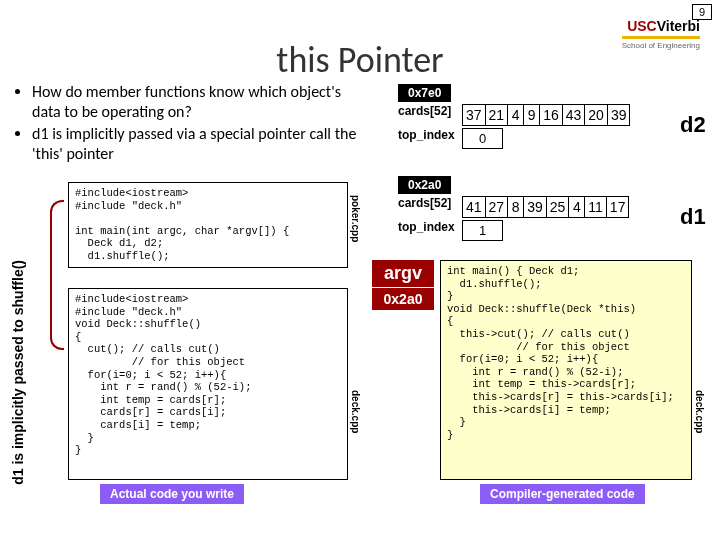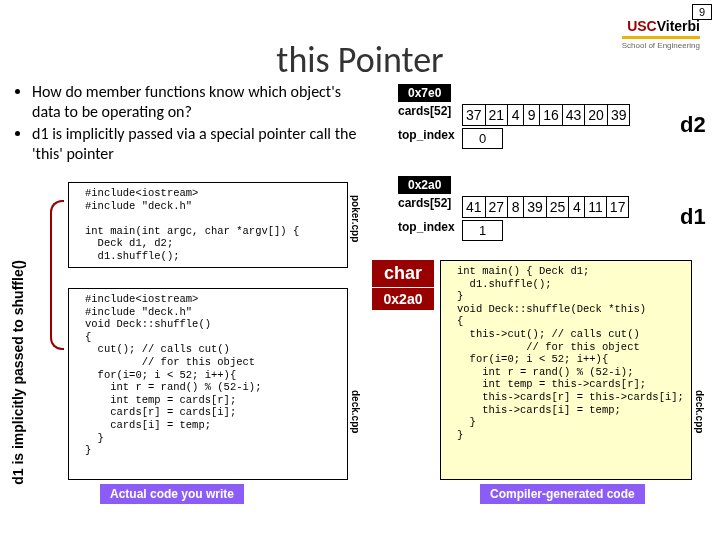--- a/index.html
+++ b/index.html
@@ -65,21 +65,21 @@
   .vside {
     position: absolute;
     writing-mode: vertical-rl;
     text-orientation: mixed;
     font-weight: bold;
     font-size: 14px;
   }
   .codebox {
     position: absolute;
     border: 1px solid #000;
-    padding: 4px 16px;
+    padding: 4px 6px;
     font-family: "Courier New", monospace;
     font-size: 10.5px;
     white-space: pre;
     line-height: 1.2;
     background: #fff;
   }
   .thisbox {
     position: absolute;
     background: #990000;
     color: #fff;
@@ -177,21 +177,21 @@
          // for this object
   for(i=0; i &lt; 52; i++){
     int r = rand() % (52-i);
     int temp = cards[r];
     cards[r] = cards[i];
     cards[i] = temp;
   }
 }</div>
 <div class="vside" style="top:390px; left:350px; font-size:10px; transform:none; writing-mode:vertical-rl;">deck.cpp</div>
 
-<div class="thisbox" style="top:260px; left:372px; width:62px;">char</div>
+<div class="thisbox" style="top:260px; left:372px; width:62px;">argv</div>
 <div class="thisbox" style="top:288px; left:372px; width:62px; font-size:14px;">0x2a0</div>
 
 <div class="codebox" style="top:260px; left:440px; width:252px; height:220px; background:#ffffcc;">int main() { Deck d1;
   d1.shuffle();
 }
 void Deck::shuffle(Deck *this)
 {
   this-&gt;cut(); // calls cut()
            // for this object
   for(i=0; i &lt; 52; i++){

